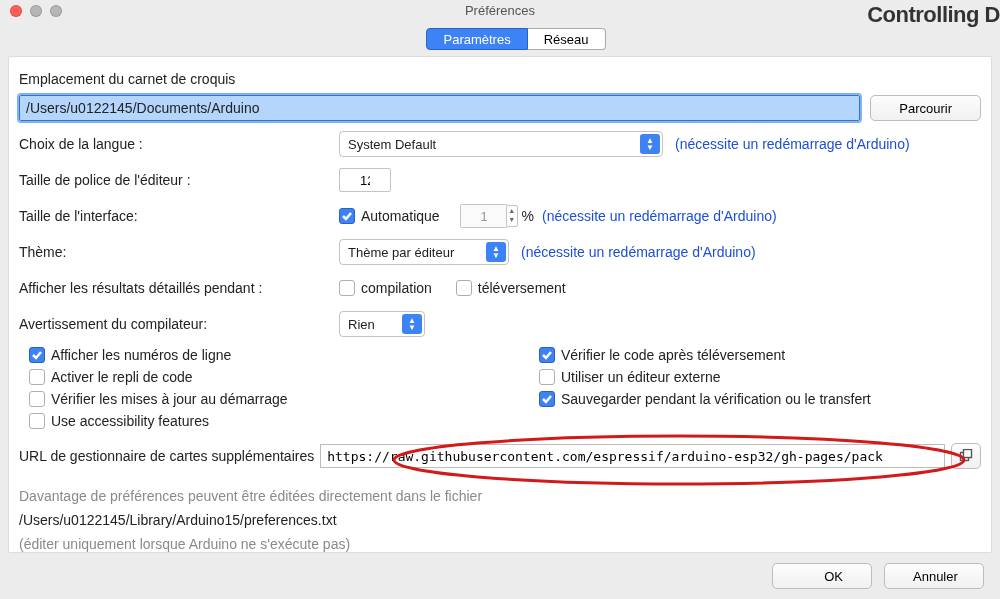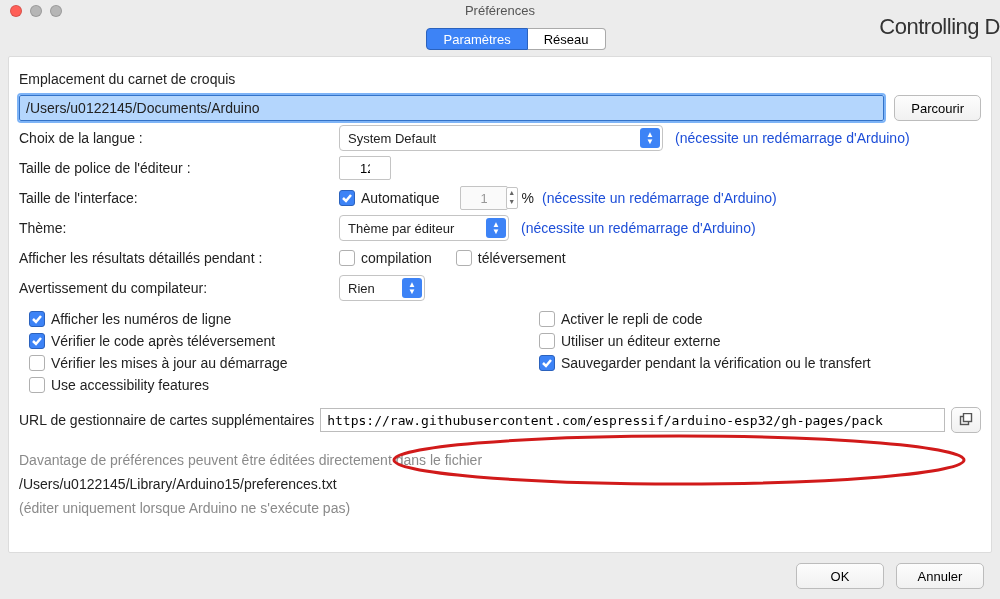--- a/index.html
+++ b/index.html
@@ -28,22 +28,22 @@
   .traffic span {
     width: 12px; height: 12px; border-radius: 50%; display: inline-block;
     border: 0.5px solid rgba(0,0,0,0.15);
   }
   .tr-red { background: #ff5f57; }
   .tr-yellow { background: #b6b6b6; }
   .tr-green { background: #b6b6b6; }
 
   .bg-cut {
     position: absolute;
-    right: 0; top: 16px;
-    font-size: 22px; font-weight: 400; color: #333;
+    right: 0; top: 4px;
+    font-size: 22px; font-weight: 700; color: #333;
     letter-spacing: -0.5px;
   }
 
   .tabrow {
     display: flex;
     justify-content: center;
     gap: 0;
     height: 26px;
     margin-top: 6px;
     margin-bottom: 6px;
@@ -72,20 +72,21 @@
     border-radius: 2px;
     padding: 14px 10px;
     font-size: 14px;
     color: #222;
   }
 
   .row {
     display: flex;
     align-items: center;
     min-height: 30px;
+    margin-bottom: 6px;
   }
   .row .label {
     width: 320px;
     flex-shrink: 0;
   }
 
   .path-input {
     flex: 1;
     height: 26px;
     background: #b4d6fd;
@@ -97,21 +98,21 @@
     outline: 2px solid #7eb4f7;
     margin-right: 10px;
   }
 
   .browse-btn, .footer-btn, .icon-btn {
     height: 26px;
     background: linear-gradient(#fdfdfd, #f1f1f1);
     border: 1px solid #bcbcbc;
     border-radius: 5px;
     font-size: 13px;
-    padding: 0 16px;
+    padding: 0 28px;
     cursor: default;
   }
 
   .select {
     position: relative;
     height: 26px;
     background: #fff;
     border: 1px solid #c4c4c4;
     border-radius: 4px;
     font-size: 13px;
@@ -223,21 +224,21 @@
     position: absolute;
     left: 0; right: 0; bottom: 0;
     height: 46px;
     display: flex;
     align-items: center;
     justify-content: flex-end;
     gap: 12px;
     padding-right: 16px;
     background: #ececec;
   }
-  .footer-btn { width: 88px; }
+  .footer-btn { width: 100px; text-align: right; }
 
   .stepper {
     display: inline-flex;
     flex-direction: column;
     width: 12px;
     height: 22px;
     margin-left: -2px;
     border: 1px solid #c4c4c4;
     border-radius: 2px;
     background: #fff;
@@ -340,30 +341,30 @@
     <div class="cbgrid">
       <div class="cbitem">
           <span class="checkbox checked">
             <svg viewBox="0 0 12 12">
               <path d="M2 6 L5 9 L10 3"></path>
             </svg>
           </span>
           <span>Afficher les numéros de ligne</span>
         </div>
       <div class="cbitem">
-          <span class="checkbox"></span>
-          <span>Activer le repli de code</span>
-        </div>
-      <div class="cbitem">
           <span class="checkbox checked">
             <svg viewBox="0 0 12 12">
               <path d="M2 6 L5 9 L10 3"></path>
             </svg>
           </span>
           <span>Vérifier le code après téléversement</span>
+        </div>
+      <div class="cbitem">
+          <span class="checkbox"></span>
+          <span>Activer le repli de code</span>
         </div>
       <div class="cbitem">
           <span class="checkbox"></span>
           <span>Utiliser un éditeur externe</span>
         </div>
       <div class="cbitem">
           <span class="checkbox"></span>
           <span>Vérifier les mises à jour au démarrage</span>
         </div>
       <div class="cbitem">

